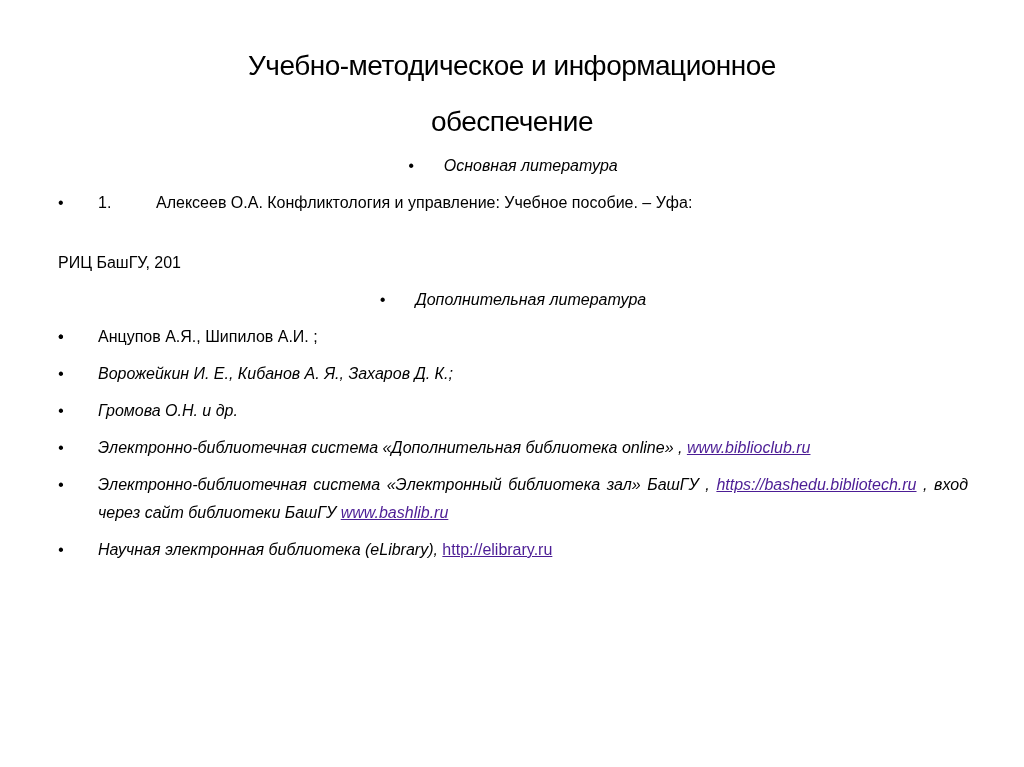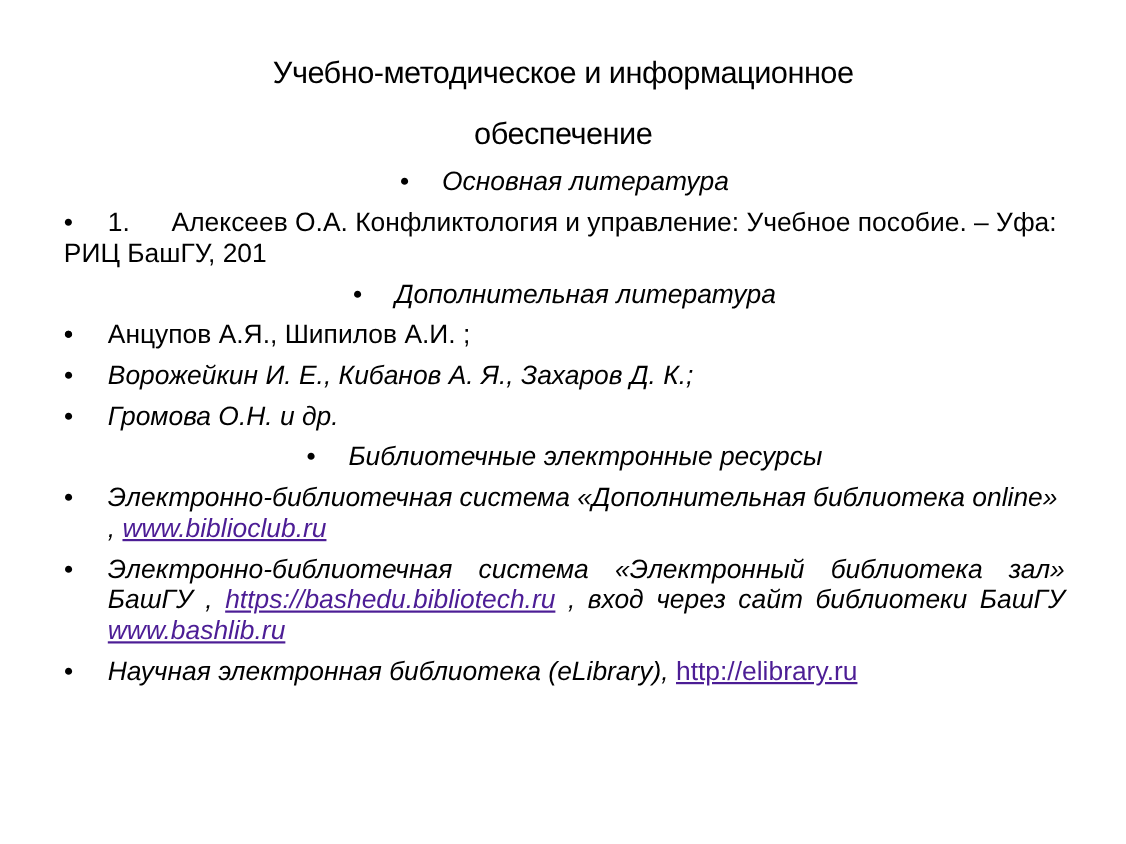--- a/index.html
+++ b/index.html
@@ -9,21 +9,21 @@
       position: relative;
     }
     .title {
       position: absolute; left: 60px; top: 38px; width: 904px;
       text-align: center; font-size: 28px; line-height: 56px;
       font-family: "Liberation Sans Narrow", "Liberation Sans", sans-serif;
       letter-spacing: -0.5px;
     }
     .content {
       position: absolute; left: 58px; top: 152px; width: 910px;
-      font-size: 24px; line-height: 28px;
+      font-size: 16px; line-height: 28px;
     }
     .row { position: relative; padding-left: 40px; margin-bottom: 9px; }
     .row .bullet { position: absolute; left: 0; top: 0; }
     .center-row { text-align: center; padding-left: 0; }
     .center-row .bullet { position: static; margin-right: 30px; }
     .it { font-style: italic; }
     .justify { text-align: justify; }
     a { color: #4c1d95; text-decoration: underline; }
     .num { display: inline-block; width: 58px; }
   </style>
@@ -37,43 +37,40 @@
 
 <div class="content">
 
   <div class="row center-row it">
     <span class="bullet">•</span><span>Основная литература</span>
   </div>
 
   <div class="row">
     <span class="bullet">•</span>
     <span class="num">1.</span><span>Алексеев О.А. Конфликтология и управление: Учебное пособие. – Уфа:</span>
-    <div style="margin-left:-40px;">РИЦ БашГУ, 201</div>
+    <div style="margin-left:-40px;margin-top:32px;">РИЦ БашГУ, 201</div>
   </div>
 
   <div class="row center-row it">
     <span class="bullet">•</span><span>Дополнительная литература</span>
   </div>
 
   <div class="row it">
     <span class="bullet">•</span>
   </div>
   <div class="row">
     <span class="bullet">•</span><span>Анцупов А.Я., Шипилов А.И. ;</span>
   </div>
   <div class="row it">
     <span class="bullet">•</span><span>Ворожейкин И. Е., Кибанов А. Я., Захаров Д. К.;</span>
   </div>
   <div class="row it">
     <span class="bullet">•</span><span>Громова О.Н. и др.</span>
   </div>
 
-  <div class="row center-row it">
-    <span class="bullet">•</span><span>Библиотечные электронные ресурсы</span>
-  </div>
 
   <div class="row it">
     <span class="bullet">•</span><span>Электронно-библиотечная система «Дополнительная библиотека online»</span><span> , </span><a>www.biblioclub.ru</a>
   </div>
 
   <div class="row it justify">
     <span class="bullet">•</span><span>Электронно-библиотечная система «Электронный библиотека зал» БашГУ</span><span> , </span><a>https://bashedu.bibliotech.ru</a><span> , вход через сайт библиотеки БашГУ </span><a>www.bashlib.ru</a>
   </div>
 
   <div class="row it">

